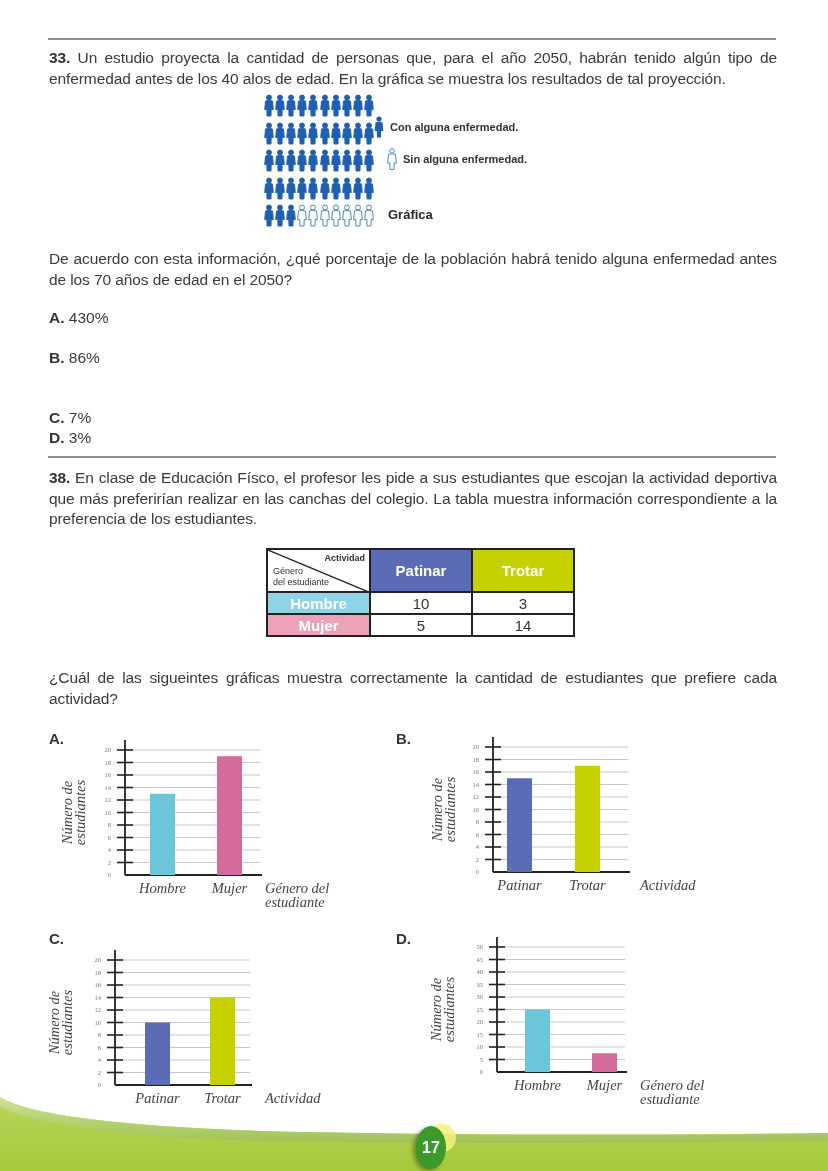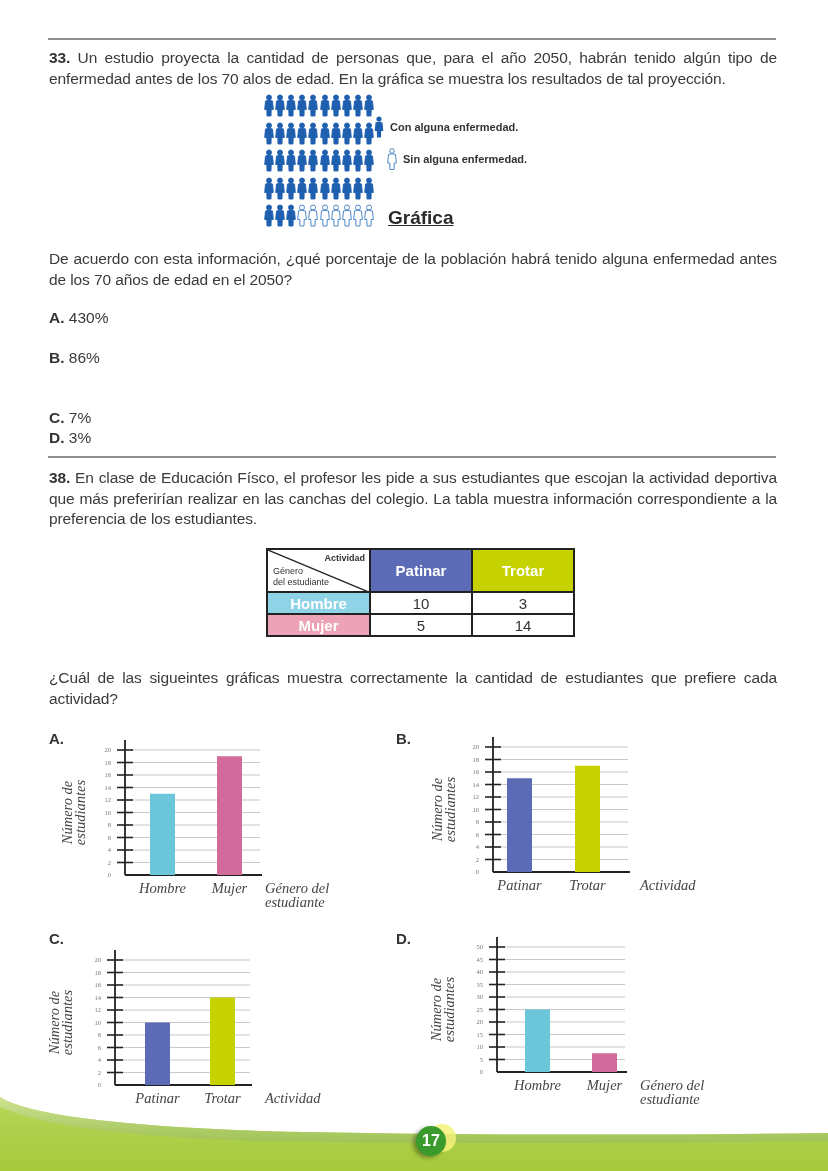--- a/index.html
+++ b/index.html
@@ -10,21 +10,21 @@
   .para { position: absolute; left: 49px; width: 728px; font-size: 15.5px; line-height: 20.5px; color: #3a3a3a; text-align: justify; letter-spacing: -0.1px; }
   .para b { font-weight: bold; color: #333; }
   .opt { position: absolute; left: 49px; font-size: 15.5px; color: #3a3a3a; text-align: right; }
   .opt b { font-weight: bold; color: #333; }
 
   
   #pictogram { position: absolute; left: 264px; top: 94px; width: 112px; height: 136px; }
   .person { position: absolute; width: 10px; height: 23px; }
   .legend-item { position: absolute; display: flex; align-items: center; font-size: 11px; font-weight: bold; color: #333; }
   .legend-item svg { margin-right: 6px; }
-  .grafica-label { position: absolute; left: 388px; top: 207px; font-size: 19px; font-weight: bold; color: #2a2a2a; text-decoration: underline; }
+  .grafica-label { position: absolute; left: 388px; top: 207px; font-size: 13px; font-weight: bold; color: #2a2a2a; }
 
   
   table.pref { position: absolute; left: 266px; top: 548px; border-collapse: collapse; font-family: "Liberation Sans", sans-serif; }
   table.pref td { border: 2px solid #222; text-align: center; font-size: 15px; color: #333; }
   .hdr-corner { width: 103px; height: 43px; position: relative; background: #fff; }
   .hdr-corner .c-top { position: absolute; right: 4px; top: 3px; font-size: 9px; font-weight: bold; color: #333; }
   .hdr-corner .c-bot { position: absolute; left: 5px; bottom: 3px; font-size: 9px; font-weight: normal; color: #333; text-align: left; line-height: 11px; }
   .hdr-corner svg { position: absolute; left: 0; top: 0; }
   .hdr-pat { width: 102px; background: #5c6bb5; color: #fff !important; font-weight: bold; font-size: 15px !important; }
   .hdr-tro { width: 102px; background: #c5d200; color: #fff !important; font-weight: bold; font-size: 15px !important; }
@@ -34,29 +34,29 @@
 
   
   .chart-letter { position: absolute; font-size: 15px; font-weight: bold; color: #333; }
   svg.chart { position: absolute; overflow: visible; }
   svg.chart text { font-family: "Liberation Serif", serif; }
 
   
   #footer { position: absolute; left: 0; top: 1085px; width: 828px; height: 86px; }
   .page-num-wrap { position: absolute; left: 416px; top: 1124px; width: 34px; height: 34px; }
   .page-glow { position: absolute; left: 12px; top: 0px; width: 28px; height: 28px; border-radius: 50%; background: #f3f27a; opacity: 0.85; }
-  .page-circle { position: absolute; left: 0; top: 2px; width: 30px; height: 30px; border-radius: 50%; background: #3a9a2c; box-shadow: -3px 2px 4px rgba(0,0,0,0.35); display: flex; align-items: center; justify-content: center; color: #fff; font-weight: bold; font-size: 16px; }
+  .page-circle { position: absolute; left: 0; top: 2px; width: 30px; height: 43px; border-radius: 50%; background: #3a9a2c; box-shadow: -3px 2px 4px rgba(0,0,0,0.35); display: flex; align-items: center; justify-content: center; color: #fff; font-weight: bold; font-size: 16px; }
 </style>
 </head>
 <body>
 
 <div class="rule" style="top:38px;"></div>
 
 <div class="para" style="top:48px;">
-  <b>33.</b><span> Un estudio proyecta la cantidad de personas que, para el año 2050, habrán tenido algún tipo de enfermedad antes de los 70 alos de edad. En la gráfica se muestra los resultados de tal proyección.</span>
+  <b>33.</b><span> Un estudio proyecta la cantidad de personas que, para el año 2050, habrán tenido algún tipo de enfermedad antes de los 40 alos de edad. En la gráfica se muestra los resultados de tal proyección.</span>
 </div>
 
 <div id="pictogram">
     <svg class="person" viewBox="0 0 10 22" style="left: 0px; top: 0px;">
       <circle cx="5" cy="3" r="2.5" fill="#1f5fb0" stroke="#1f5fb0" stroke-width="0.9"></circle>
       <path d="M1.5 6.5 Q5 5 8.5 6.5 L9.3 15 L7.2 15 L7 21.5 L3 21.5 L2.8 15 L0.7 15 Z" fill="#1f5fb0" stroke="#1f5fb0" stroke-width="0.9"></path>
     </svg>
     <svg class="person" viewBox="0 0 10 22" style="left: 11.1px; top: 0px;">
       <circle cx="5" cy="3" r="2.5" fill="#1f5fb0" stroke="#1f5fb0" stroke-width="0.9"></circle>
       <path d="M1.5 6.5 Q5 5 8.5 6.5 L9.3 15 L7.2 15 L7 21.5 L3 21.5 L2.8 15 L0.7 15 Z" fill="#1f5fb0" stroke="#1f5fb0" stroke-width="0.9"></path>

